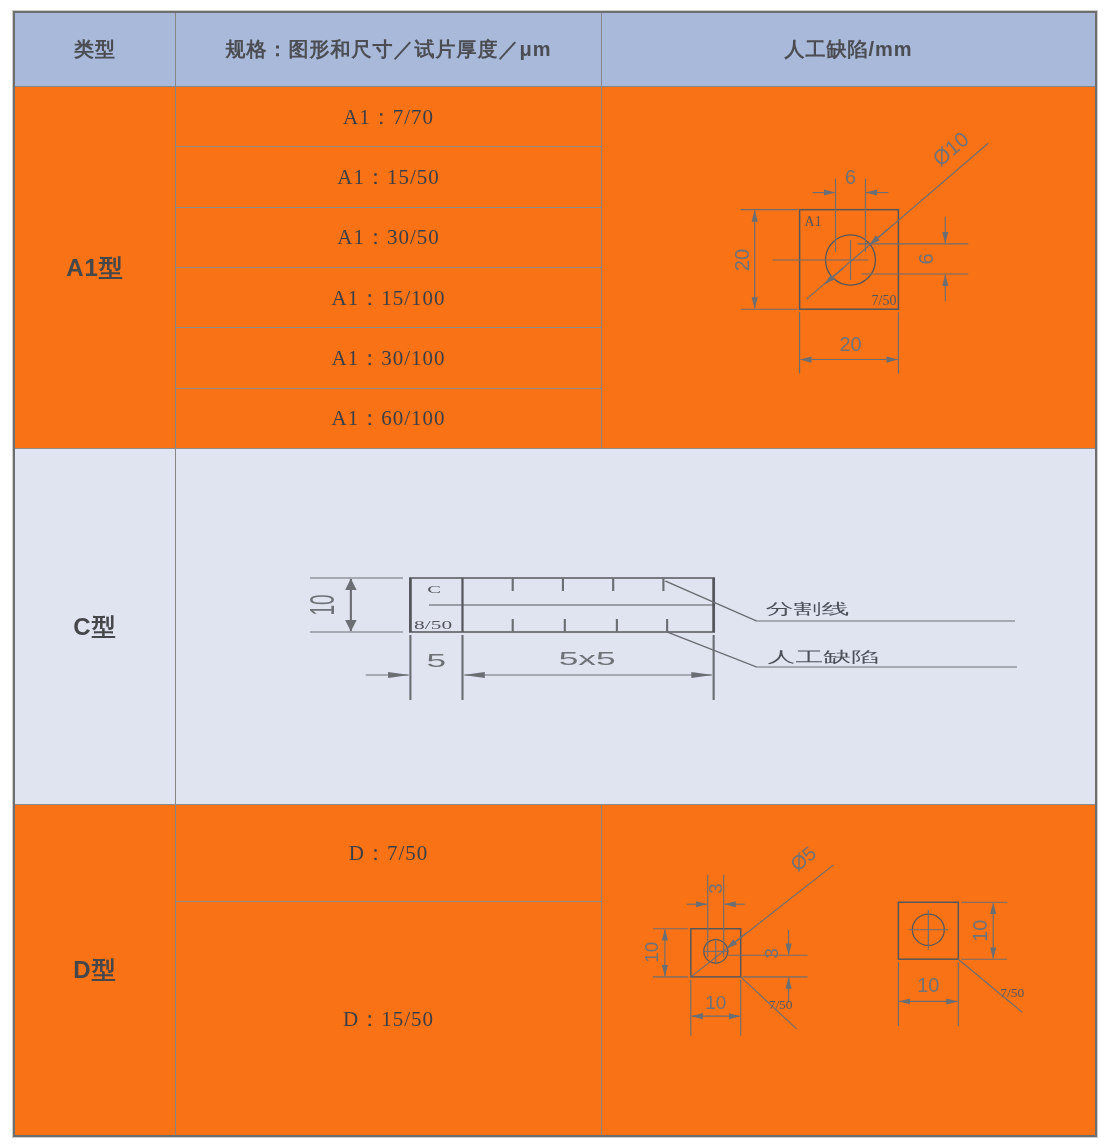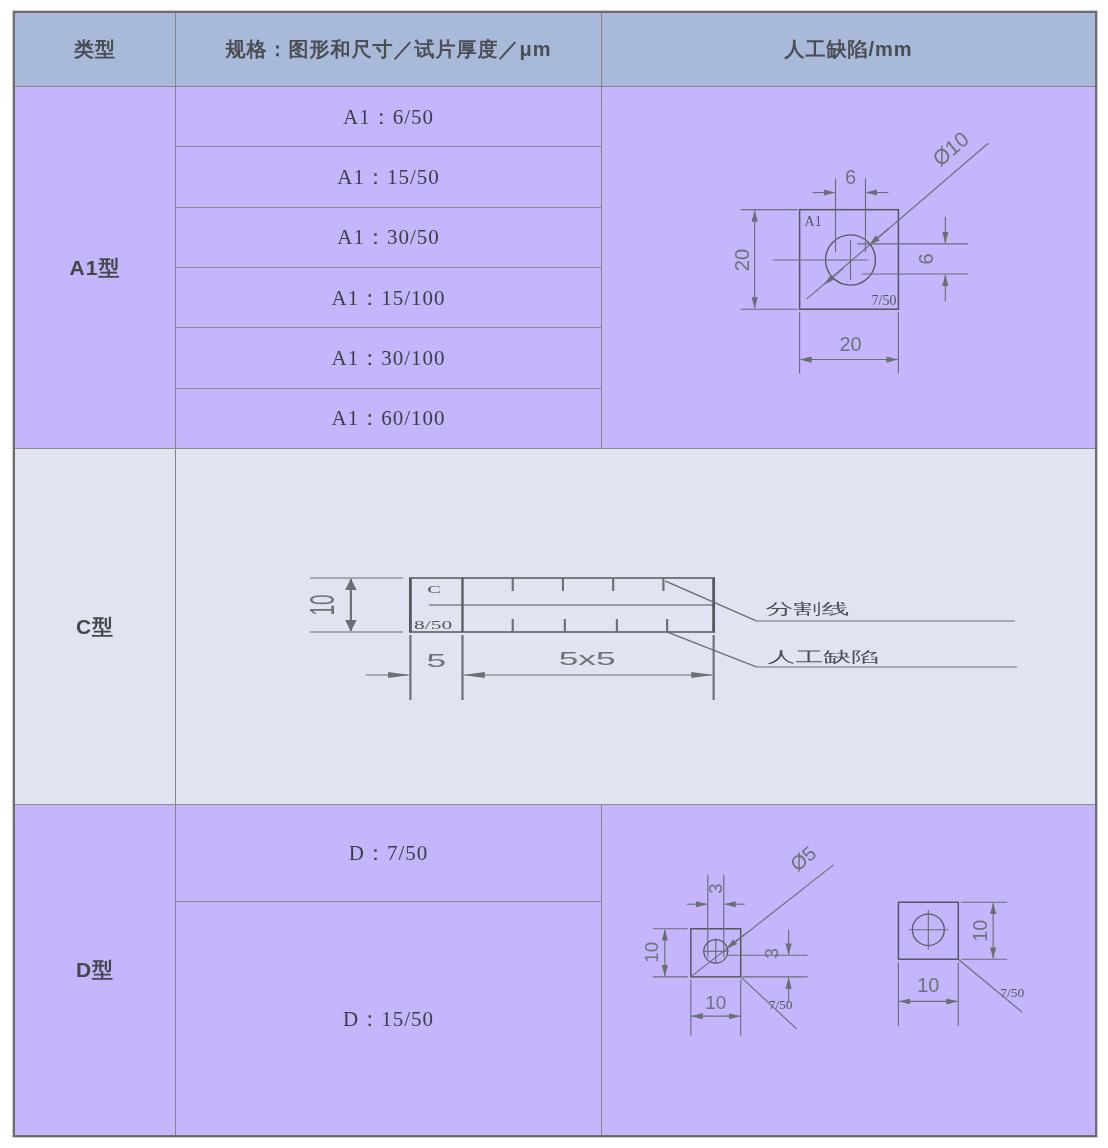--- a/index.html
+++ b/index.html
@@ -1,31 +1,31 @@
 <!DOCTYPE html>
 <html><head>
 <meta charset="utf-8">
 <style>
   html,body{margin:0;padding:0;background:#ffffff;}
   .page{position:relative;width:1108px;height:1148px;background:#ffffff;overflow:hidden;
         font-family:"Liberation Sans","DejaVu Sans",sans-serif;}
   .spec-table{position:absolute;left:13px;top:11px;width:1084px;height:1126px;
         box-sizing:border-box;border:2px solid #6e6e6e;box-shadow:0 0 0 1px #cccccc;
-        display:flex;flex-direction:column;background:#c4b5fd;}
+        display:flex;flex-direction:column;background:#f97316;}
   .hdr{height:73px;display:flex;background:#a8b9da;border-bottom:1px solid #868686;flex:none;}
   .hdr-cell{display:flex;align-items:center;justify-content:center;
         font-weight:bold;font-size:20px;color:#4b4d52;letter-spacing:1px;}
   .c1{width:161px;box-sizing:border-box;border-right:1px solid #868686;flex:none;}
   .c2{width:426px;box-sizing:border-box;border-right:1px solid #868686;flex:none;}
   .c3{flex:1;}
   .section{display:flex;border-bottom:1px solid #8d8d8d;flex:none;}
   .section.last{border-bottom:none;flex:1;}
   .sec-c{background:#e0e4f1;}
   .type-cell{display:flex;align-items:center;justify-content:center;
-        font-weight:bold;font-size:21px;color:#45474a;letter-spacing:1px;}
+        font-weight:bold;font-size:24px;color:#45474a;letter-spacing:1px;}
   .spec-col{display:flex;flex-direction:column;}
   .spec-cell{display:flex;align-items:center;justify-content:center;
         border-bottom:1px solid #8d8d8d;
         font-family:"Liberation Serif","DejaVu Serif",serif;
         font-size:21px;color:#3c3e45;letter-spacing:1px;}
   .spec-cell.eq{flex:1;}
   .spec-cell.noline{border-bottom:none;}
   .fig-cell{position:relative;}
   .fig-cell svg{position:absolute;left:0;top:0;width:100%;height:100%;display:block;}
   
@@ -52,21 +52,21 @@
 
     <div class="hdr">
       <div class="hdr-cell c1">类型</div>
       <div class="hdr-cell c2">规格：图形和尺寸／试片厚度／μm</div>
       <div class="hdr-cell c3">人工缺陷/mm</div>
     </div>
 
     <div class="section" style="height:361px;">
       <div class="type-cell c1">A1型</div>
       <div class="spec-col c2">
-        <div class="spec-cell eq">A1：6/50</div>
+        <div class="spec-cell eq">A1：7/70</div>
         <div class="spec-cell eq">A1：15/50</div>
         <div class="spec-cell eq">A1：30/50</div>
         <div class="spec-cell eq">A1：15/100</div>
         <div class="spec-cell eq">A1：30/100</div>
         <div class="spec-cell eq noline">A1：60/100</div>
       </div>
       <div class="fig-cell c3">
         <svg viewBox="601 86 494 359" preserveAspectRatio="none">
           <g>
             <rect class="ol" x="799" y="208" width="99" height="99"></rect>

